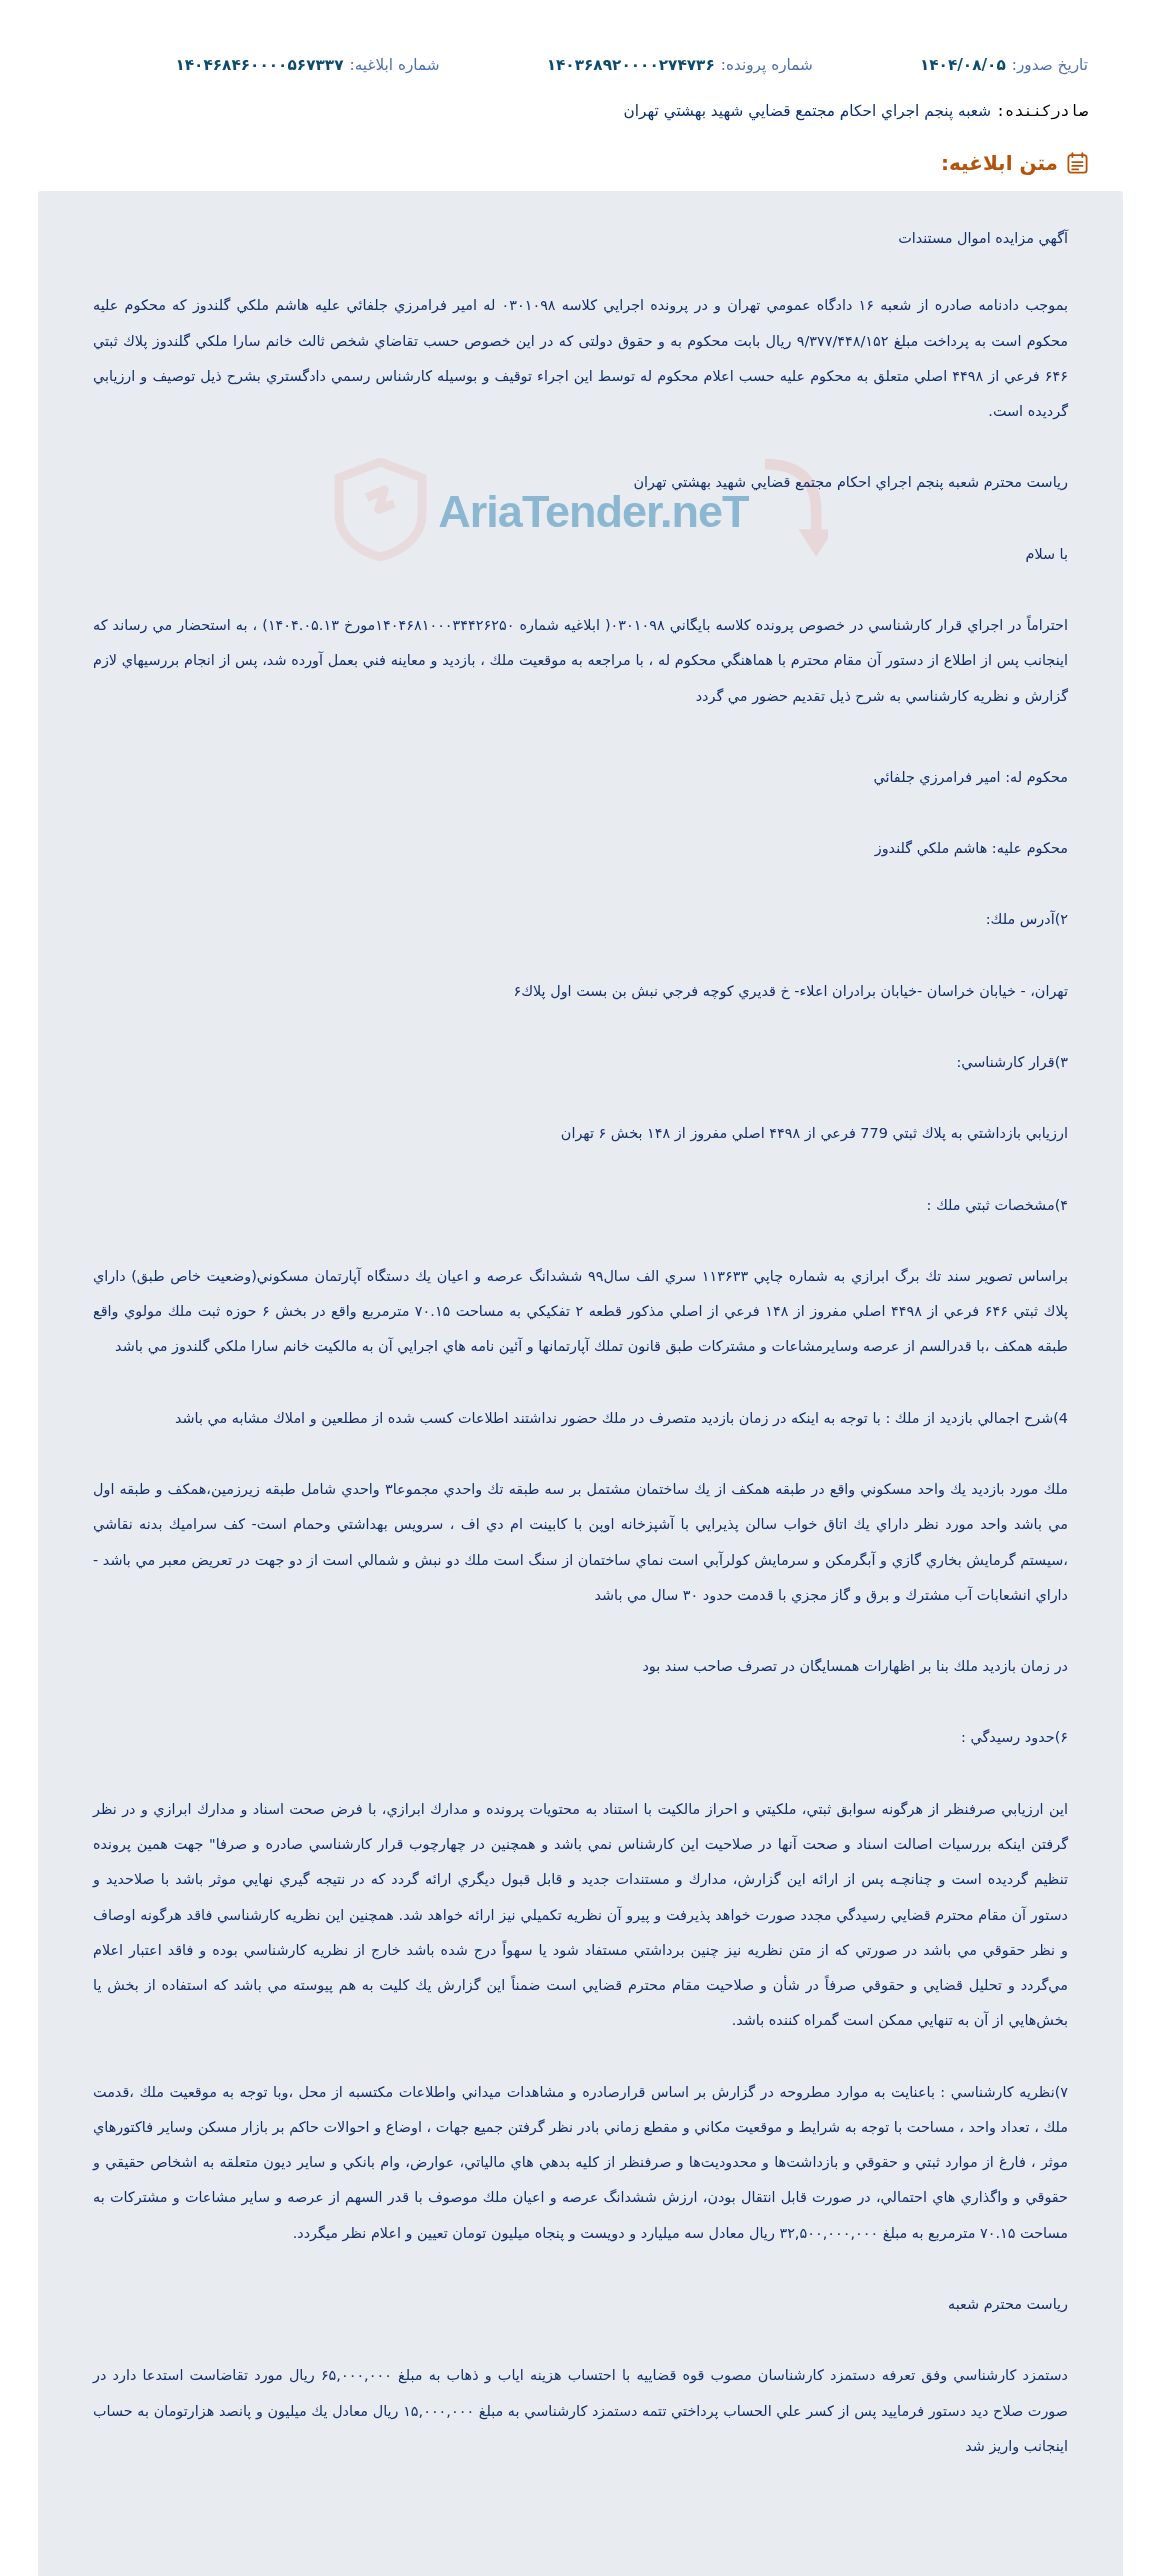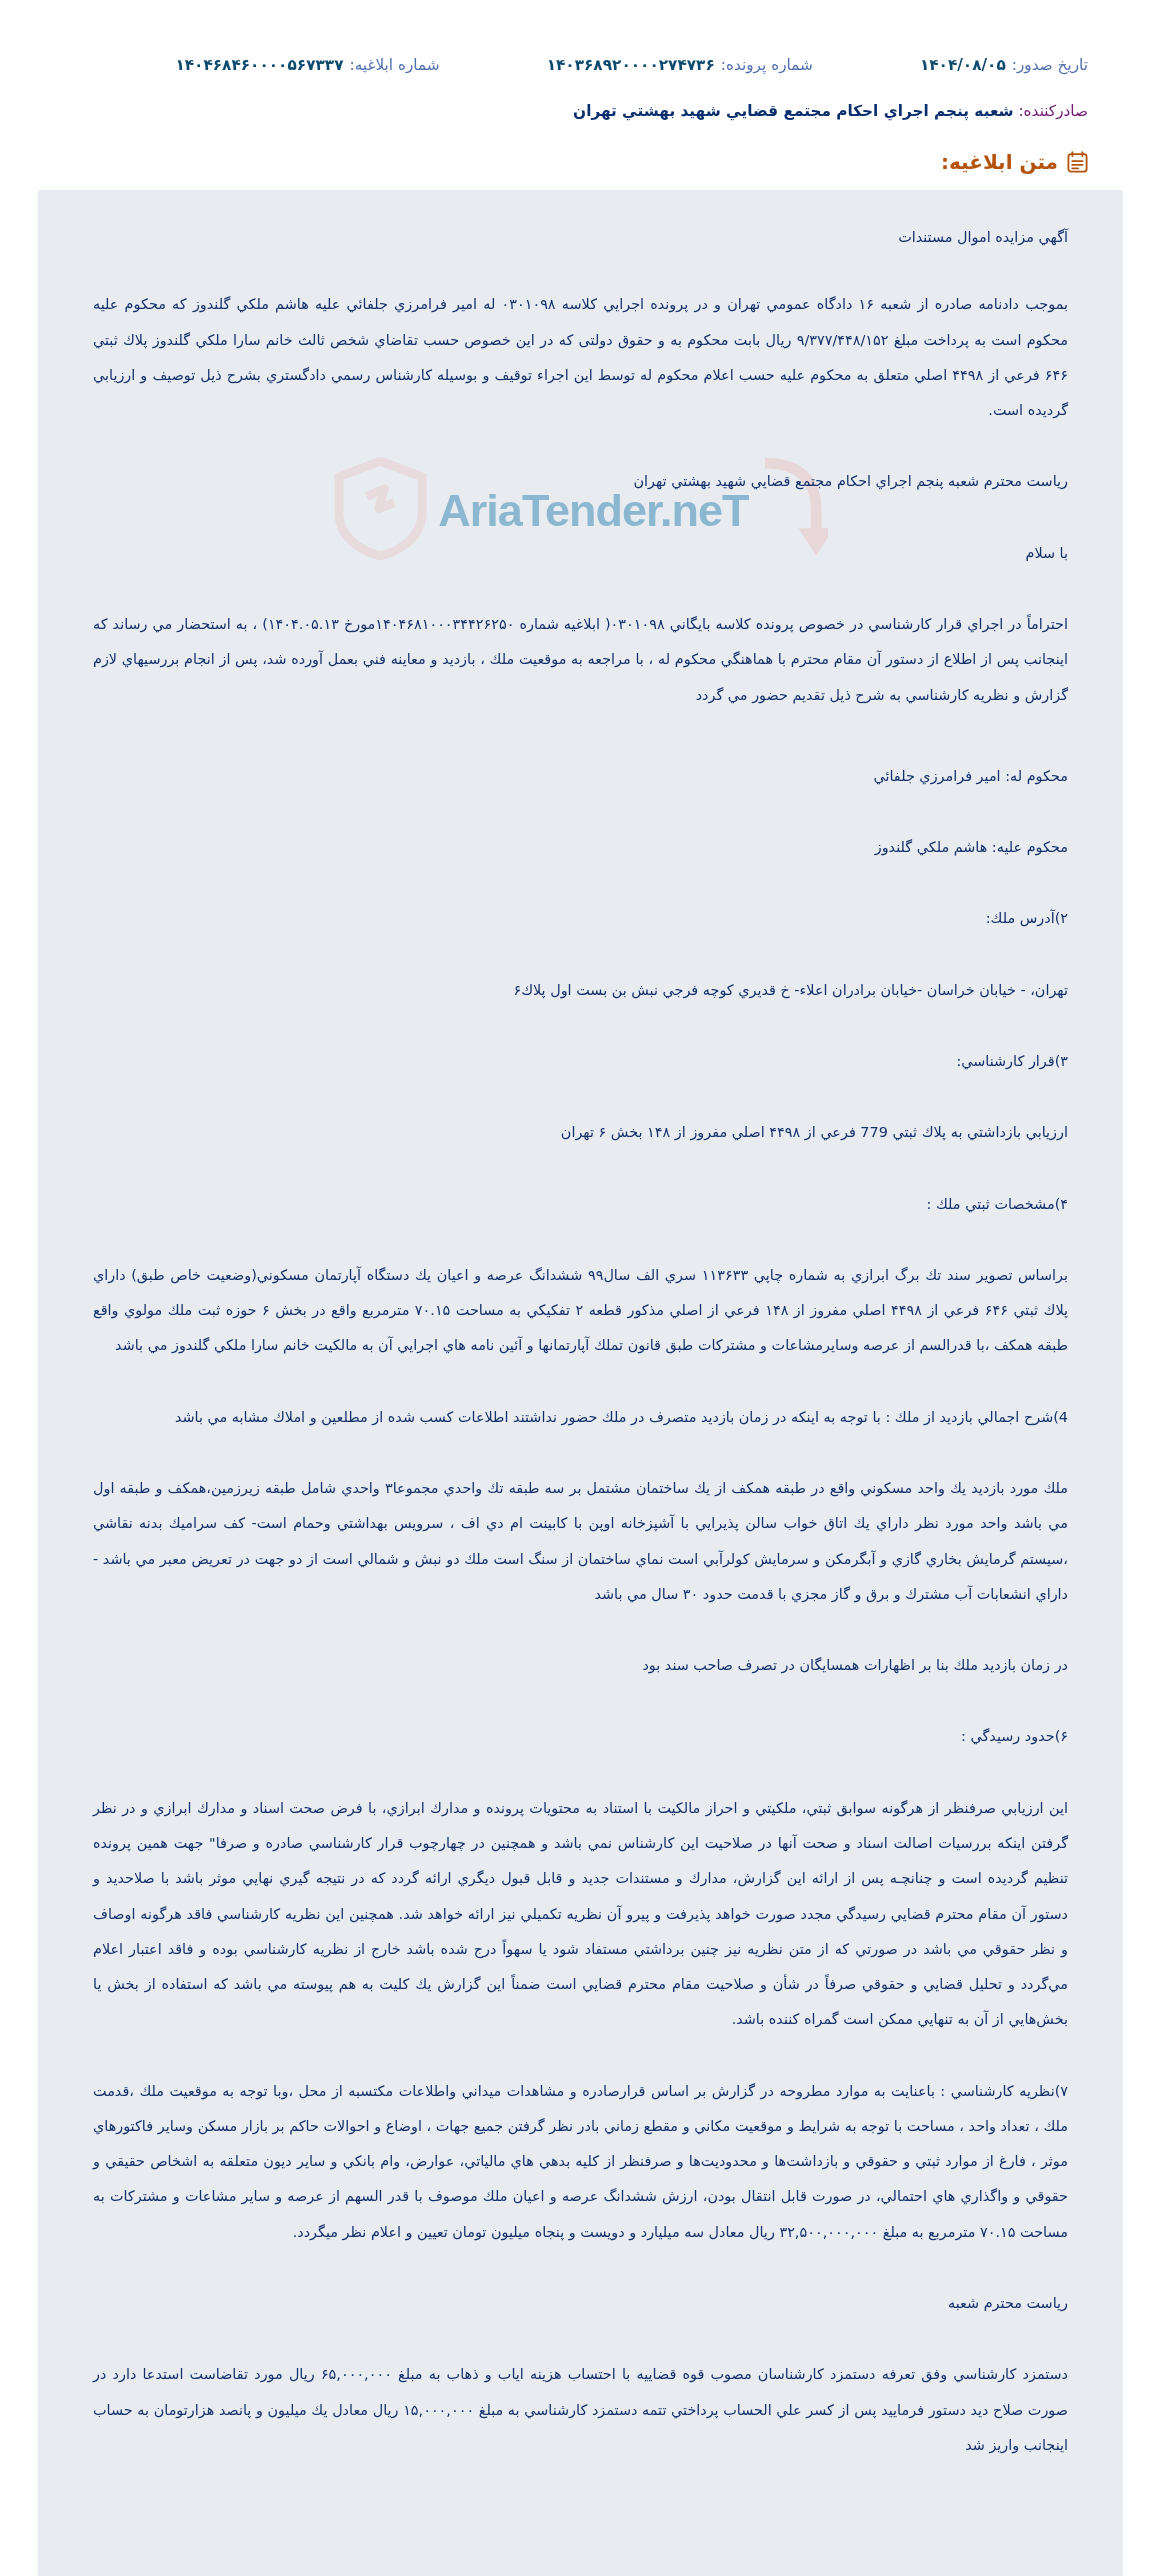--- a/index.html
+++ b/index.html
@@ -53,22 +53,22 @@
     font-weight: 700;
     letter-spacing: 0.1px;
   }
 
   .meta-line {
     margin-top: 22px;
     font-size: 15.3px;
     text-align: right;
     padding-left: 0;
   }
-  .meta-line .meta-label { color: #701a75; }
-  .meta-line .meta-value { color: #0b2f6e; font-weight: 700; }
+  .meta-line .meta-label { color: #000000; font-family: Liberation Mono, monospace; }
+  .meta-line .meta-value { color: #0b2f6e; font-weight: 400; }
 
   .meta-line.second { margin-top: 20px; }
 
   
   .section-head {
     margin: 30px 73px 0 73px;
     display: flex;
     align-items: center;
     justify-content: flex-start;
     gap: 9px;

